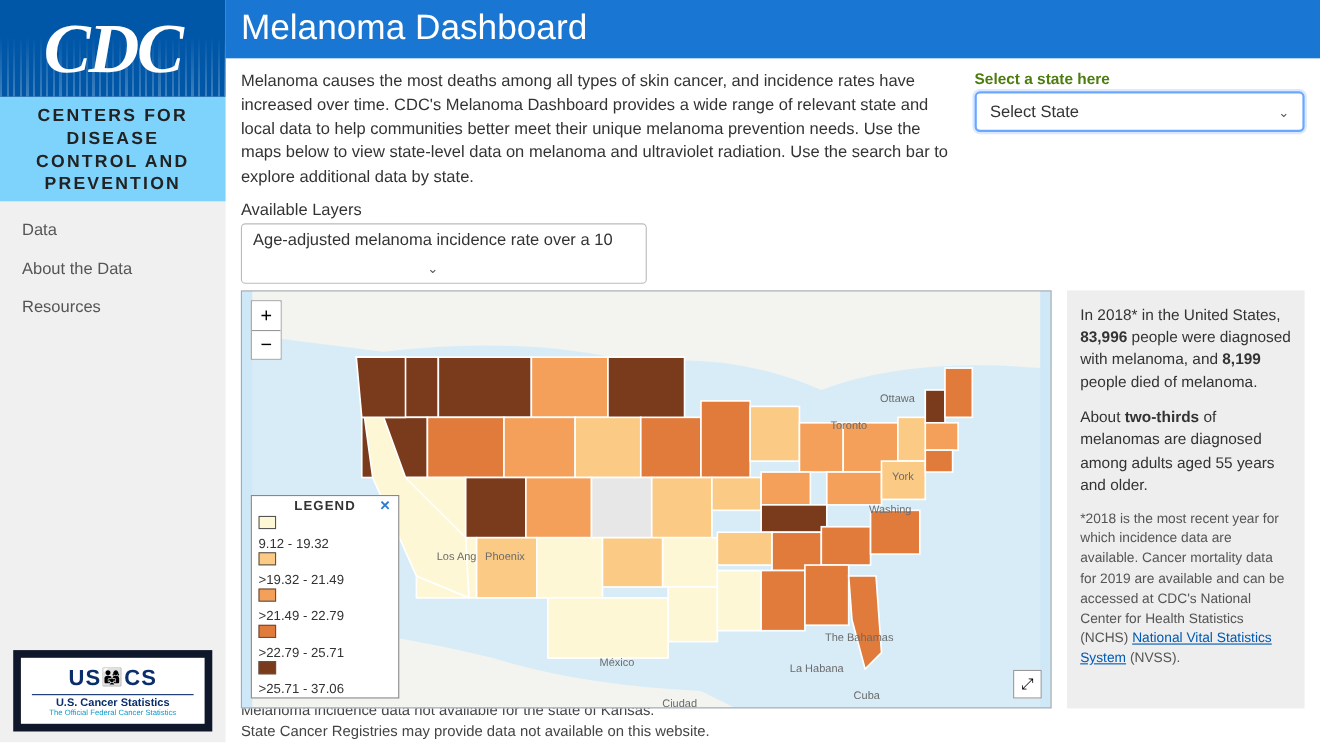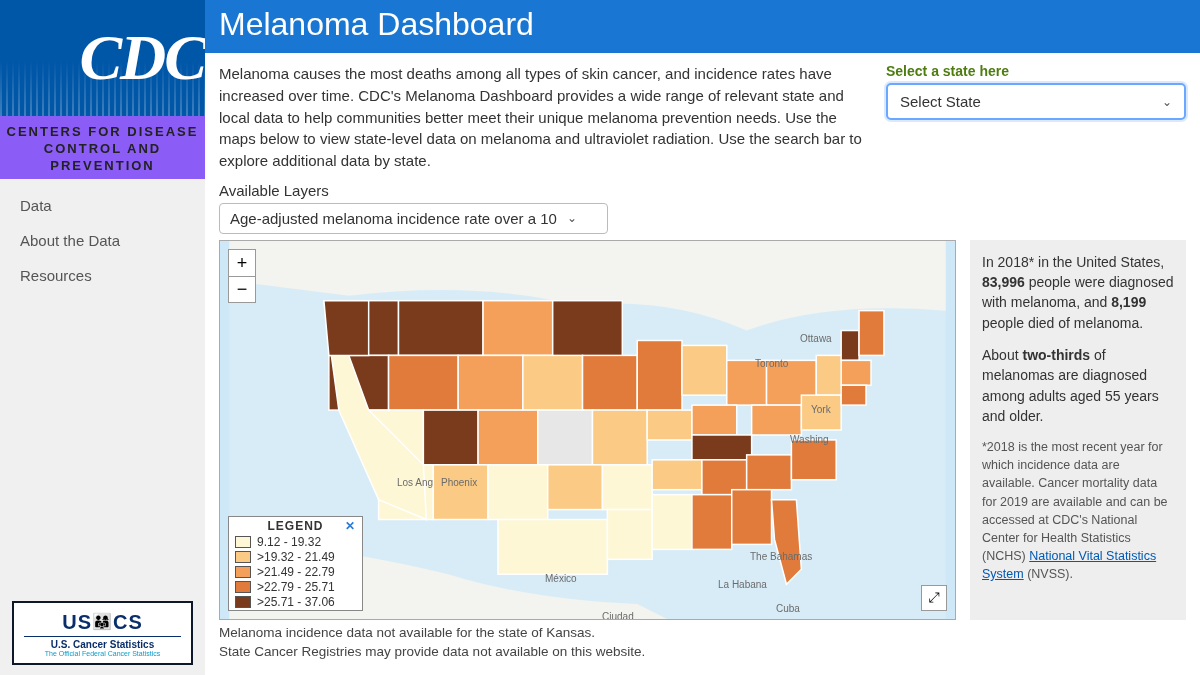--- a/index.html
+++ b/index.html
@@ -17,24 +17,24 @@
   .sidebar {
     width: 205px;
     background: #f0f0f0;
     display: flex;
     flex-direction: column;
     padding: 0;
   }
   .cdc-logo {
     background: #0057a8;
     color: #fff;
-    height: 116px;
+    height: 88px;
     display: flex;
     flex-direction: column;
-    align-items: flex-end;
+    align-items: center;
     justify-content: center;
     position: relative;
     overflow: hidden;
   }
   .cdc-logo .bigtxt {
     font-family: Georgia, "Times New Roman", serif;
     font-size: 64px;
     font-weight: bold;
     font-style: italic;
     letter-spacing: -2px;
@@ -44,23 +44,23 @@
   }
   .cdc-logo .rays {
     position: absolute;
     bottom: 0; left: 0; right: 0;
     height: 55px;
     background: repeating-linear-gradient(90deg, rgba(255,255,255,0.25) 0 2px, transparent 2px 6px);
     -webkit-mask-image: linear-gradient(to top, white, transparent);
     mask-image: linear-gradient(to top, white, transparent);
   }
   .cdc-subtitle {
-    background: #8b5cf6;
+    background: #7dd3fc;
     color: #222;
-    font-size: 13px;
+    font-size: 16px;
     letter-spacing: 2px;
     font-weight: 700;
     text-align: center;
     padding: 8px 6px 4px;
     line-height: 1.3;
     text-transform: uppercase;
   }
   .nav {
     padding: 18px 0 0 20px;
   }
@@ -71,21 +71,21 @@
     font-size: 15px;
     margin-bottom: 18px;
     cursor: pointer;
   }
   .sidebar-bottom {
     margin-top: auto;
     padding: 8px 12px 0;
   }
   .uscs-badge {
     background: #fff;
-    border: 2px solid #0f172a;
+    border: 7px solid #0f172a;
     padding: 8px 10px 6px;
     margin-bottom: 10px;
     text-align: center;
     margin-top: 45px;
   }
   .uscs-badge .line1 {
     font-weight: 900;
     color: #0a2e6b;
     font-size: 20px;
     letter-spacing: 1px;
@@ -195,20 +195,21 @@
     border-radius: 4px;
     padding: 6px 30px 6px 10px;
     font-size: 15px;
     display: inline-flex;
     align-items: center;
     gap: 10px;
     background: #fff;
     cursor: pointer;
     min-width: 355px;
     justify-content: space-between;
+    flex-direction: column;
   }
 
   .map-row {
     display: flex;
     padding: 0 14px 0;
     gap: 14px;
     min-height: 0;
   }
   .map-wrap {
     position: relative;
@@ -263,23 +264,23 @@
   }
   .legend-box .hdr .close {
     position: absolute;
     right: 6px; top: 2px;
     color: #2a7bd6;
     font-weight: 700;
     cursor: pointer;
   }
   .legend-row {
     display: flex;
-    align-items: center;
     gap: 6px;
     padding: 0 6px 1px;
+    flex-direction: column;
   }
   .legend-row .sw {
     width: 16px; height: 12px;
     border: 1px solid #555;
     flex-shrink: 0;
   }
   .map-label {
     position: absolute;
     font-size: 10px;
     color: #6b6b6b;

